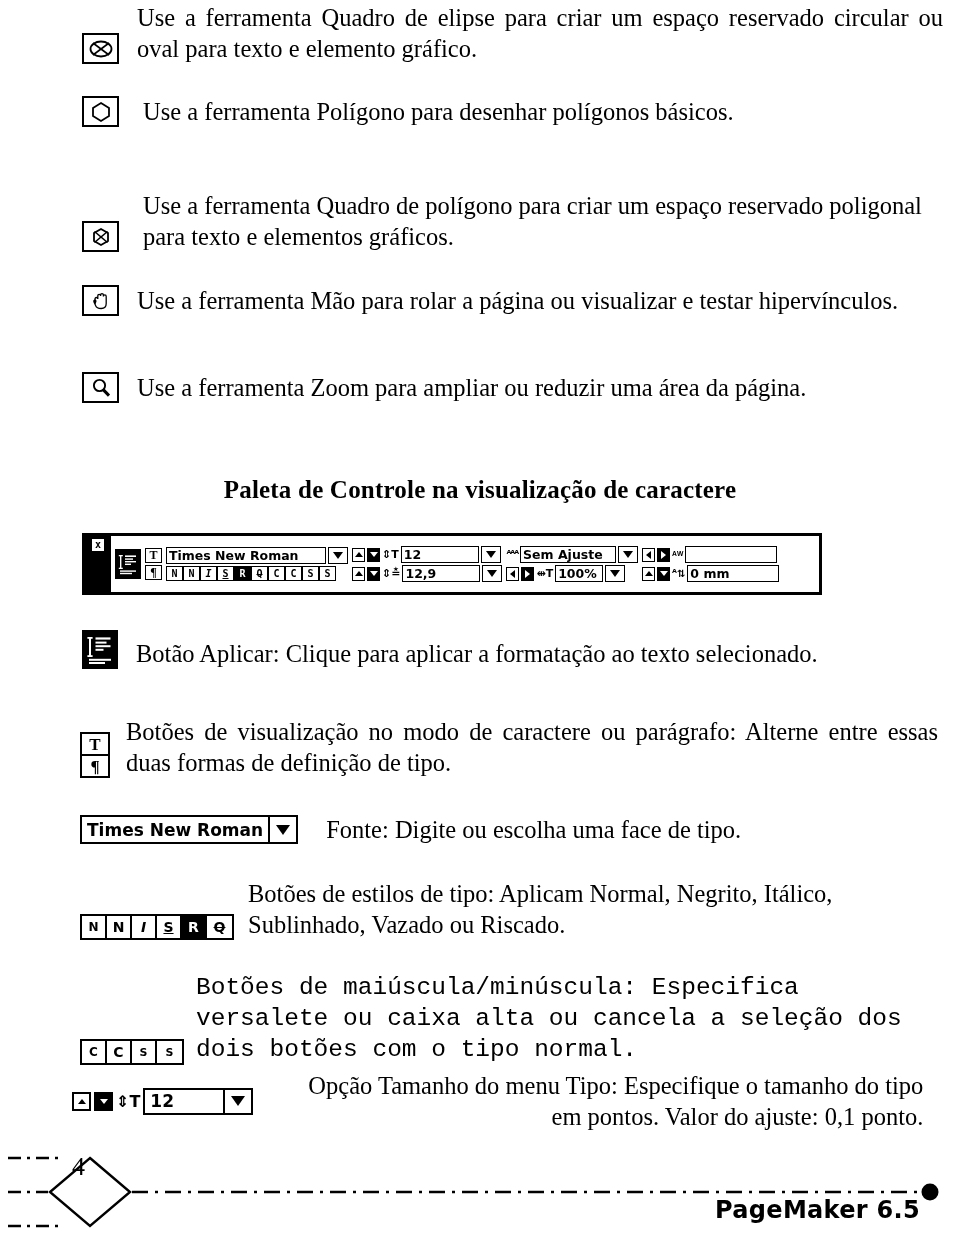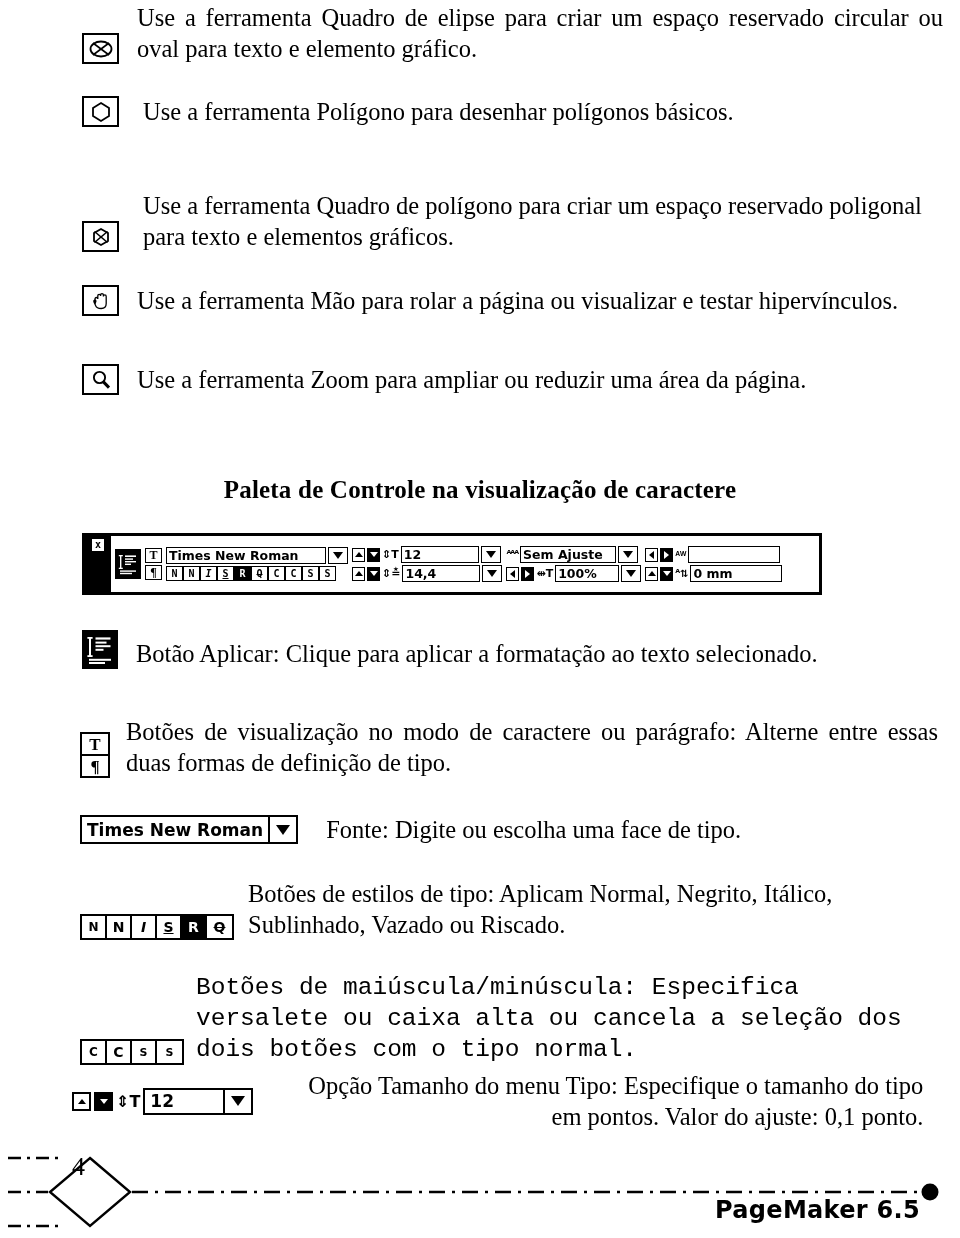--- a/index.html
+++ b/index.html
@@ -214,21 +214,21 @@
 
   <div class="entry" style="left:82px;top:285px;width:862px;">
     <div class="toolbox">
       <svg width="22" height="22" viewBox="0 0 22 22">
         <path d="M5 14 L5 9 Q5 7.5 6.4 7.5 Q7.8 7.5 7.8 9 L7.8 6 Q7.8 4.4 9.2 4.4 Q10.6 4.4 10.6 6 L10.6 5.2 Q10.6 3.6 12 3.6 Q13.4 3.6 13.4 5.2 L13.4 6.4 Q13.4 4.9 14.8 4.9 Q16.2 4.9 16.2 6.4 L16.2 13.5 Q16.2 18.5 11.2 18.5 Q6.6 18.5 5.6 15.6 L4 12 Q3.3 10.6 4.5 10 Q5.4 9.7 5.9 11 Z" fill="none" stroke="#000" stroke-width="1.3"></path>
       </svg>
     </div>
     <div class="body" style="margin-left:18px;width:806px;">Use a ferramenta Mão para rolar a página ou visualizar e testar hipervínculos.</div>
   </div>
 
-  <div class="entry" style="left:82px;top:364px;width:862px;">
+  <div class="entry" style="left:82px;top:372px;width:862px;">
     <div class="toolbox">
       <svg width="22" height="22" viewBox="0 0 22 22">
         <circle cx="9.5" cy="8.5" r="5.6" fill="none" stroke="#000" stroke-width="1.9"></circle>
         <line x1="13.2" y1="12.6" x2="19" y2="18.6" stroke="#000" stroke-width="3"></line>
       </svg>
     </div>
     <div class="body" style="margin-left:18px;width:806px;">Use a ferramenta Zoom para ampliar ou reduzir uma área da página.</div>
   </div>
 
   <div class="heading" style="left:0;top:476px;width:960px;text-align:center;">Paleta de Controle na visualização de caractere</div>
@@ -297,21 +297,21 @@
             </div>
         </div>
         <div class="pal-row">
           <div class="minibtn sq" style="width:13px;height:14px;">
               <span class="tri-u"></span>
             </div>
           <div class="minibtn sq inv" style="width:13px;height:14px;">
               <span class="tri-dn" style="border-top-color:#fff;"></span>
             </div>
           <span style="font-family:'DejaVu Sans',sans-serif;font-size:11px;font-weight:bold;">⇕≛</span>
-          <div class="field" style="width:78px;">14,4</div>
+          <div class="field" style="width:78px;">12,9</div>
           <div class="dd">
               <span class="tri-d"></span>
             </div>
         </div>
       </div>
 
       <div class="pal-col">
         <div class="pal-row">
           <span style="font-family:'DejaVu Sans',sans-serif;font-size:10px;font-weight:bold;letter-spacing:-1px;">ᴬᴬᴬ</span>
           <div class="field" style="width:96px;">Sem Ajuste</div>
@@ -320,21 +320,21 @@
             </div>
         </div>
         <div class="pal-row">
           <div class="minibtn sq" style="width:13px;height:14px;">
               <span class="tri-l"></span>
             </div>
           <div class="minibtn sq inv" style="width:13px;height:14px;">
               <span class="tri-r" style="border-left-color:#fff;"></span>
             </div>
           <span style="font-family:'DejaVu Sans',sans-serif;font-size:11px;font-weight:bold;">⇹T</span>
-          <div class="field" style="width:64px;">100%</div>
+          <div class="field" style="width:48px;">100%</div>
           <div class="dd">
               <span class="tri-d"></span>
             </div>
         </div>
       </div>
 
       <div class="pal-col">
         <div class="pal-row">
           <div class="minibtn sq" style="width:13px;height:14px;">
               <span class="tri-l"></span>

